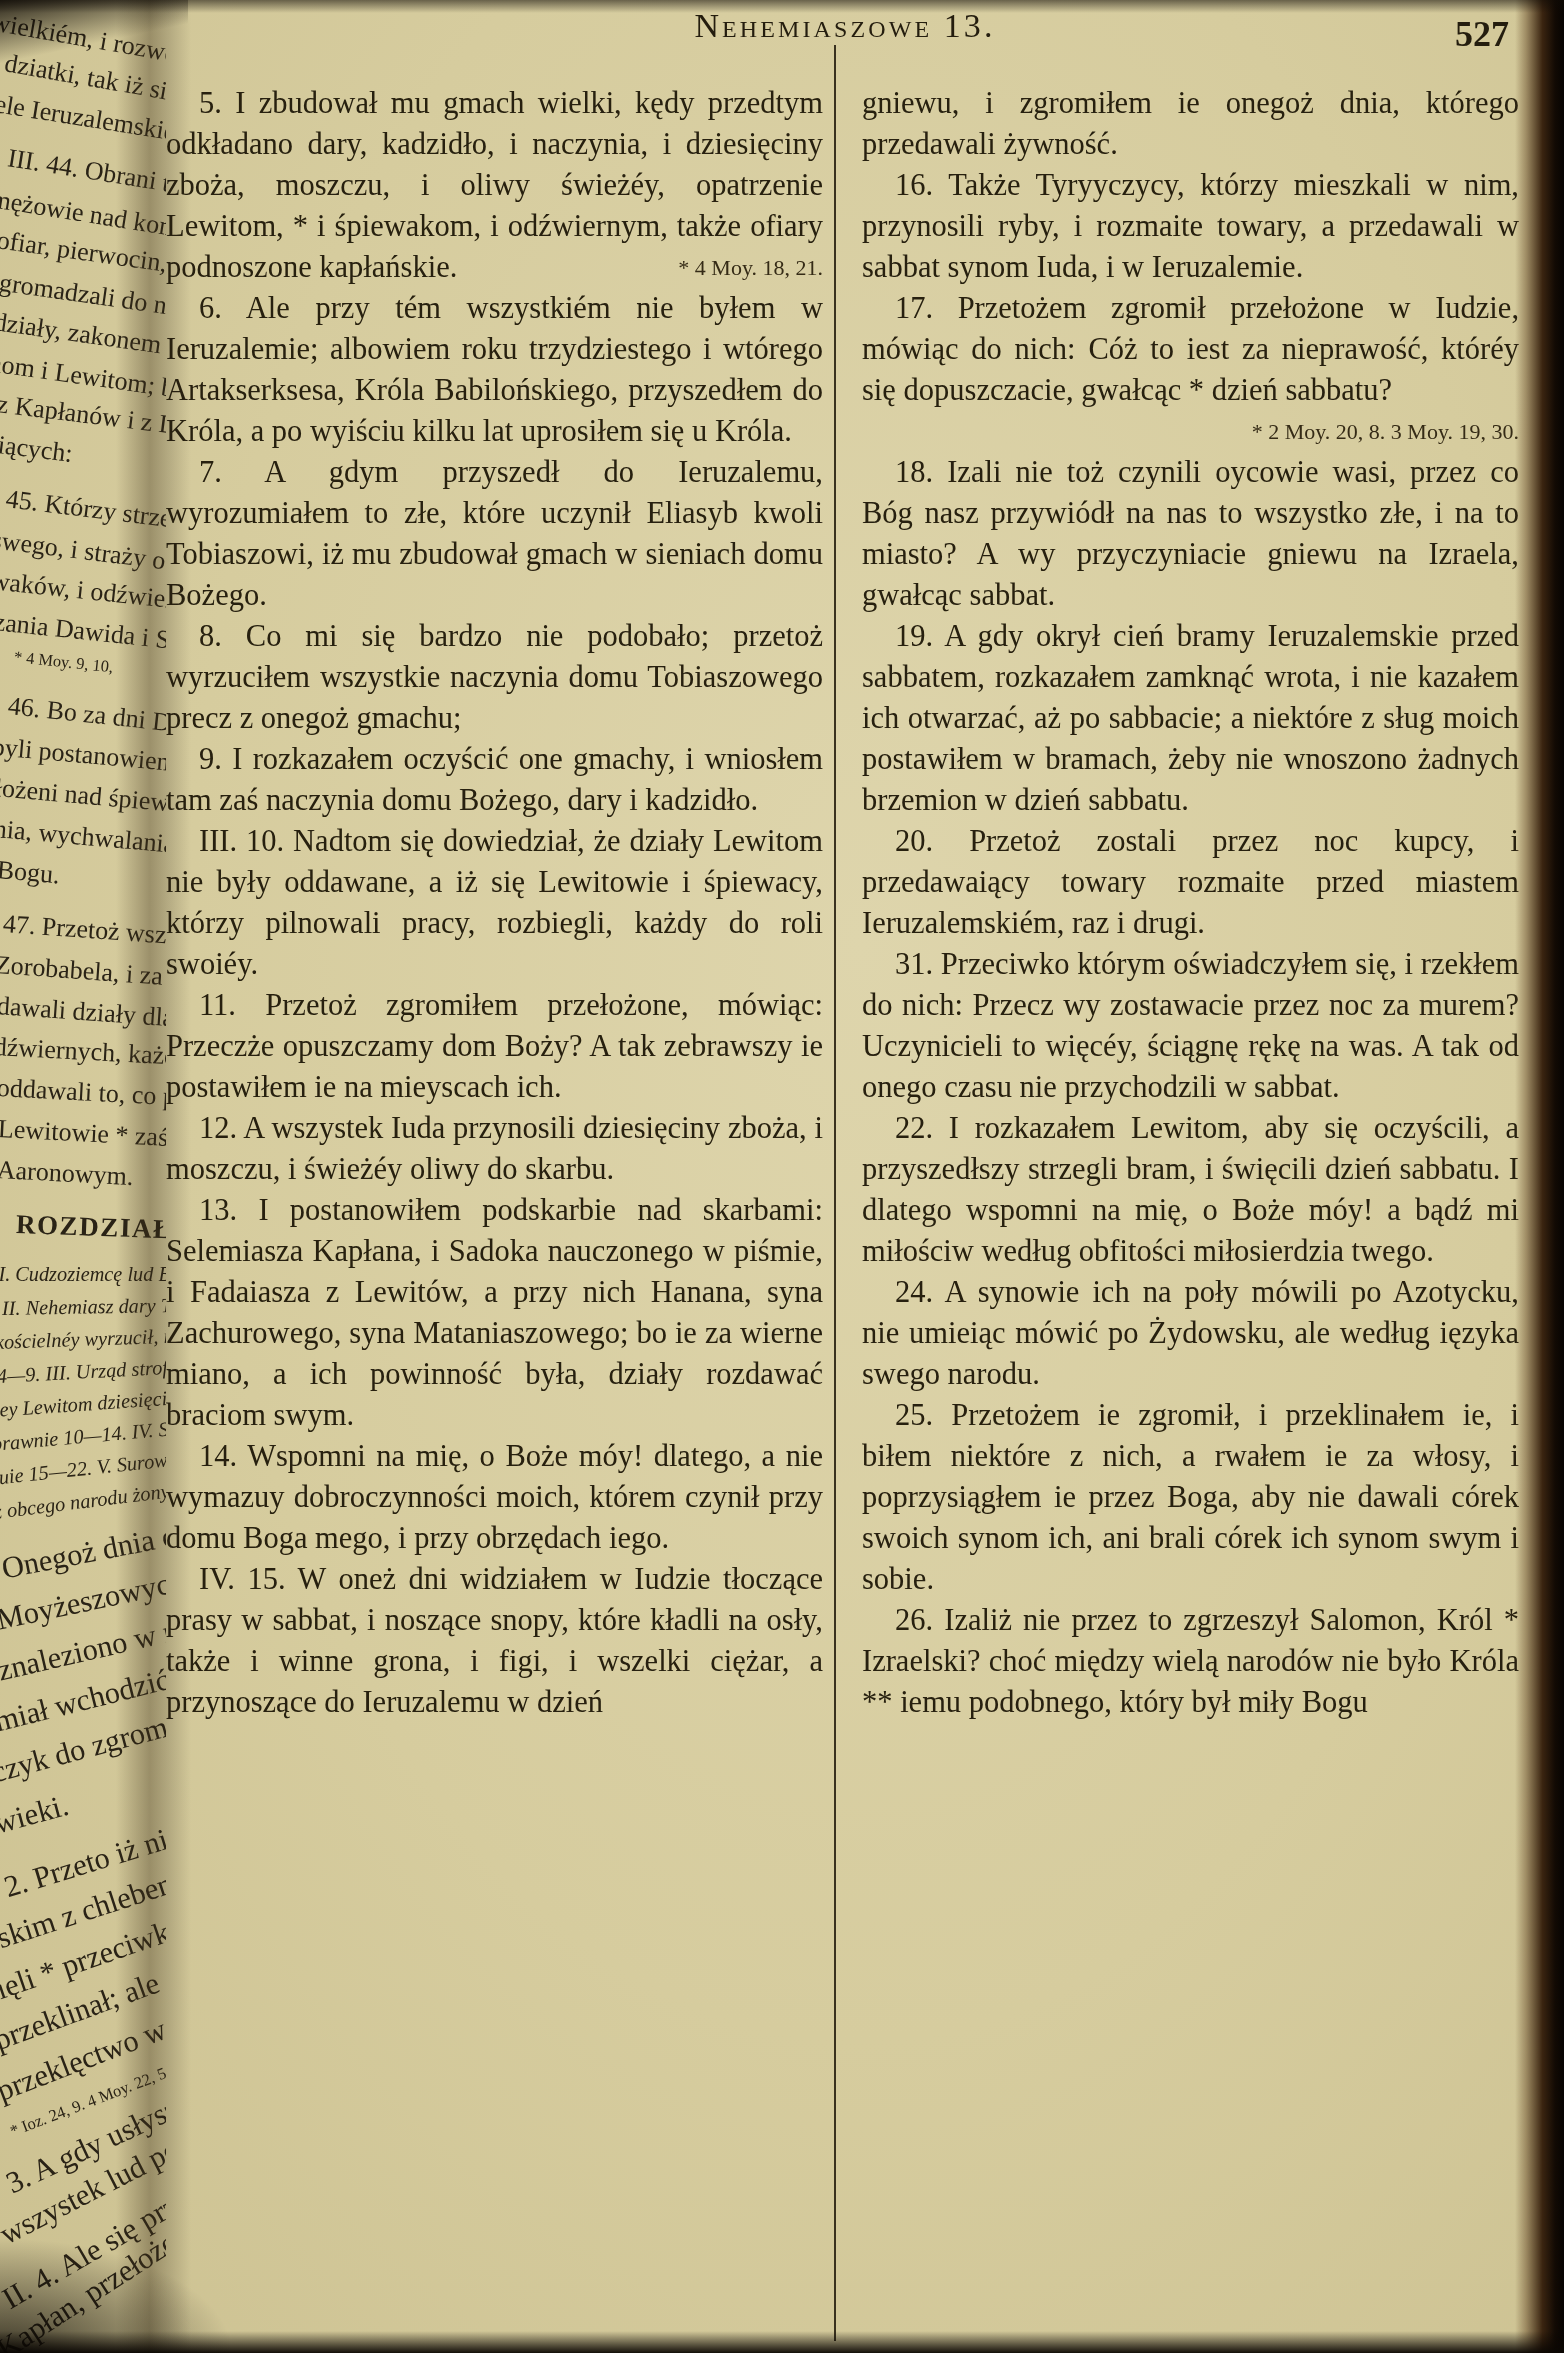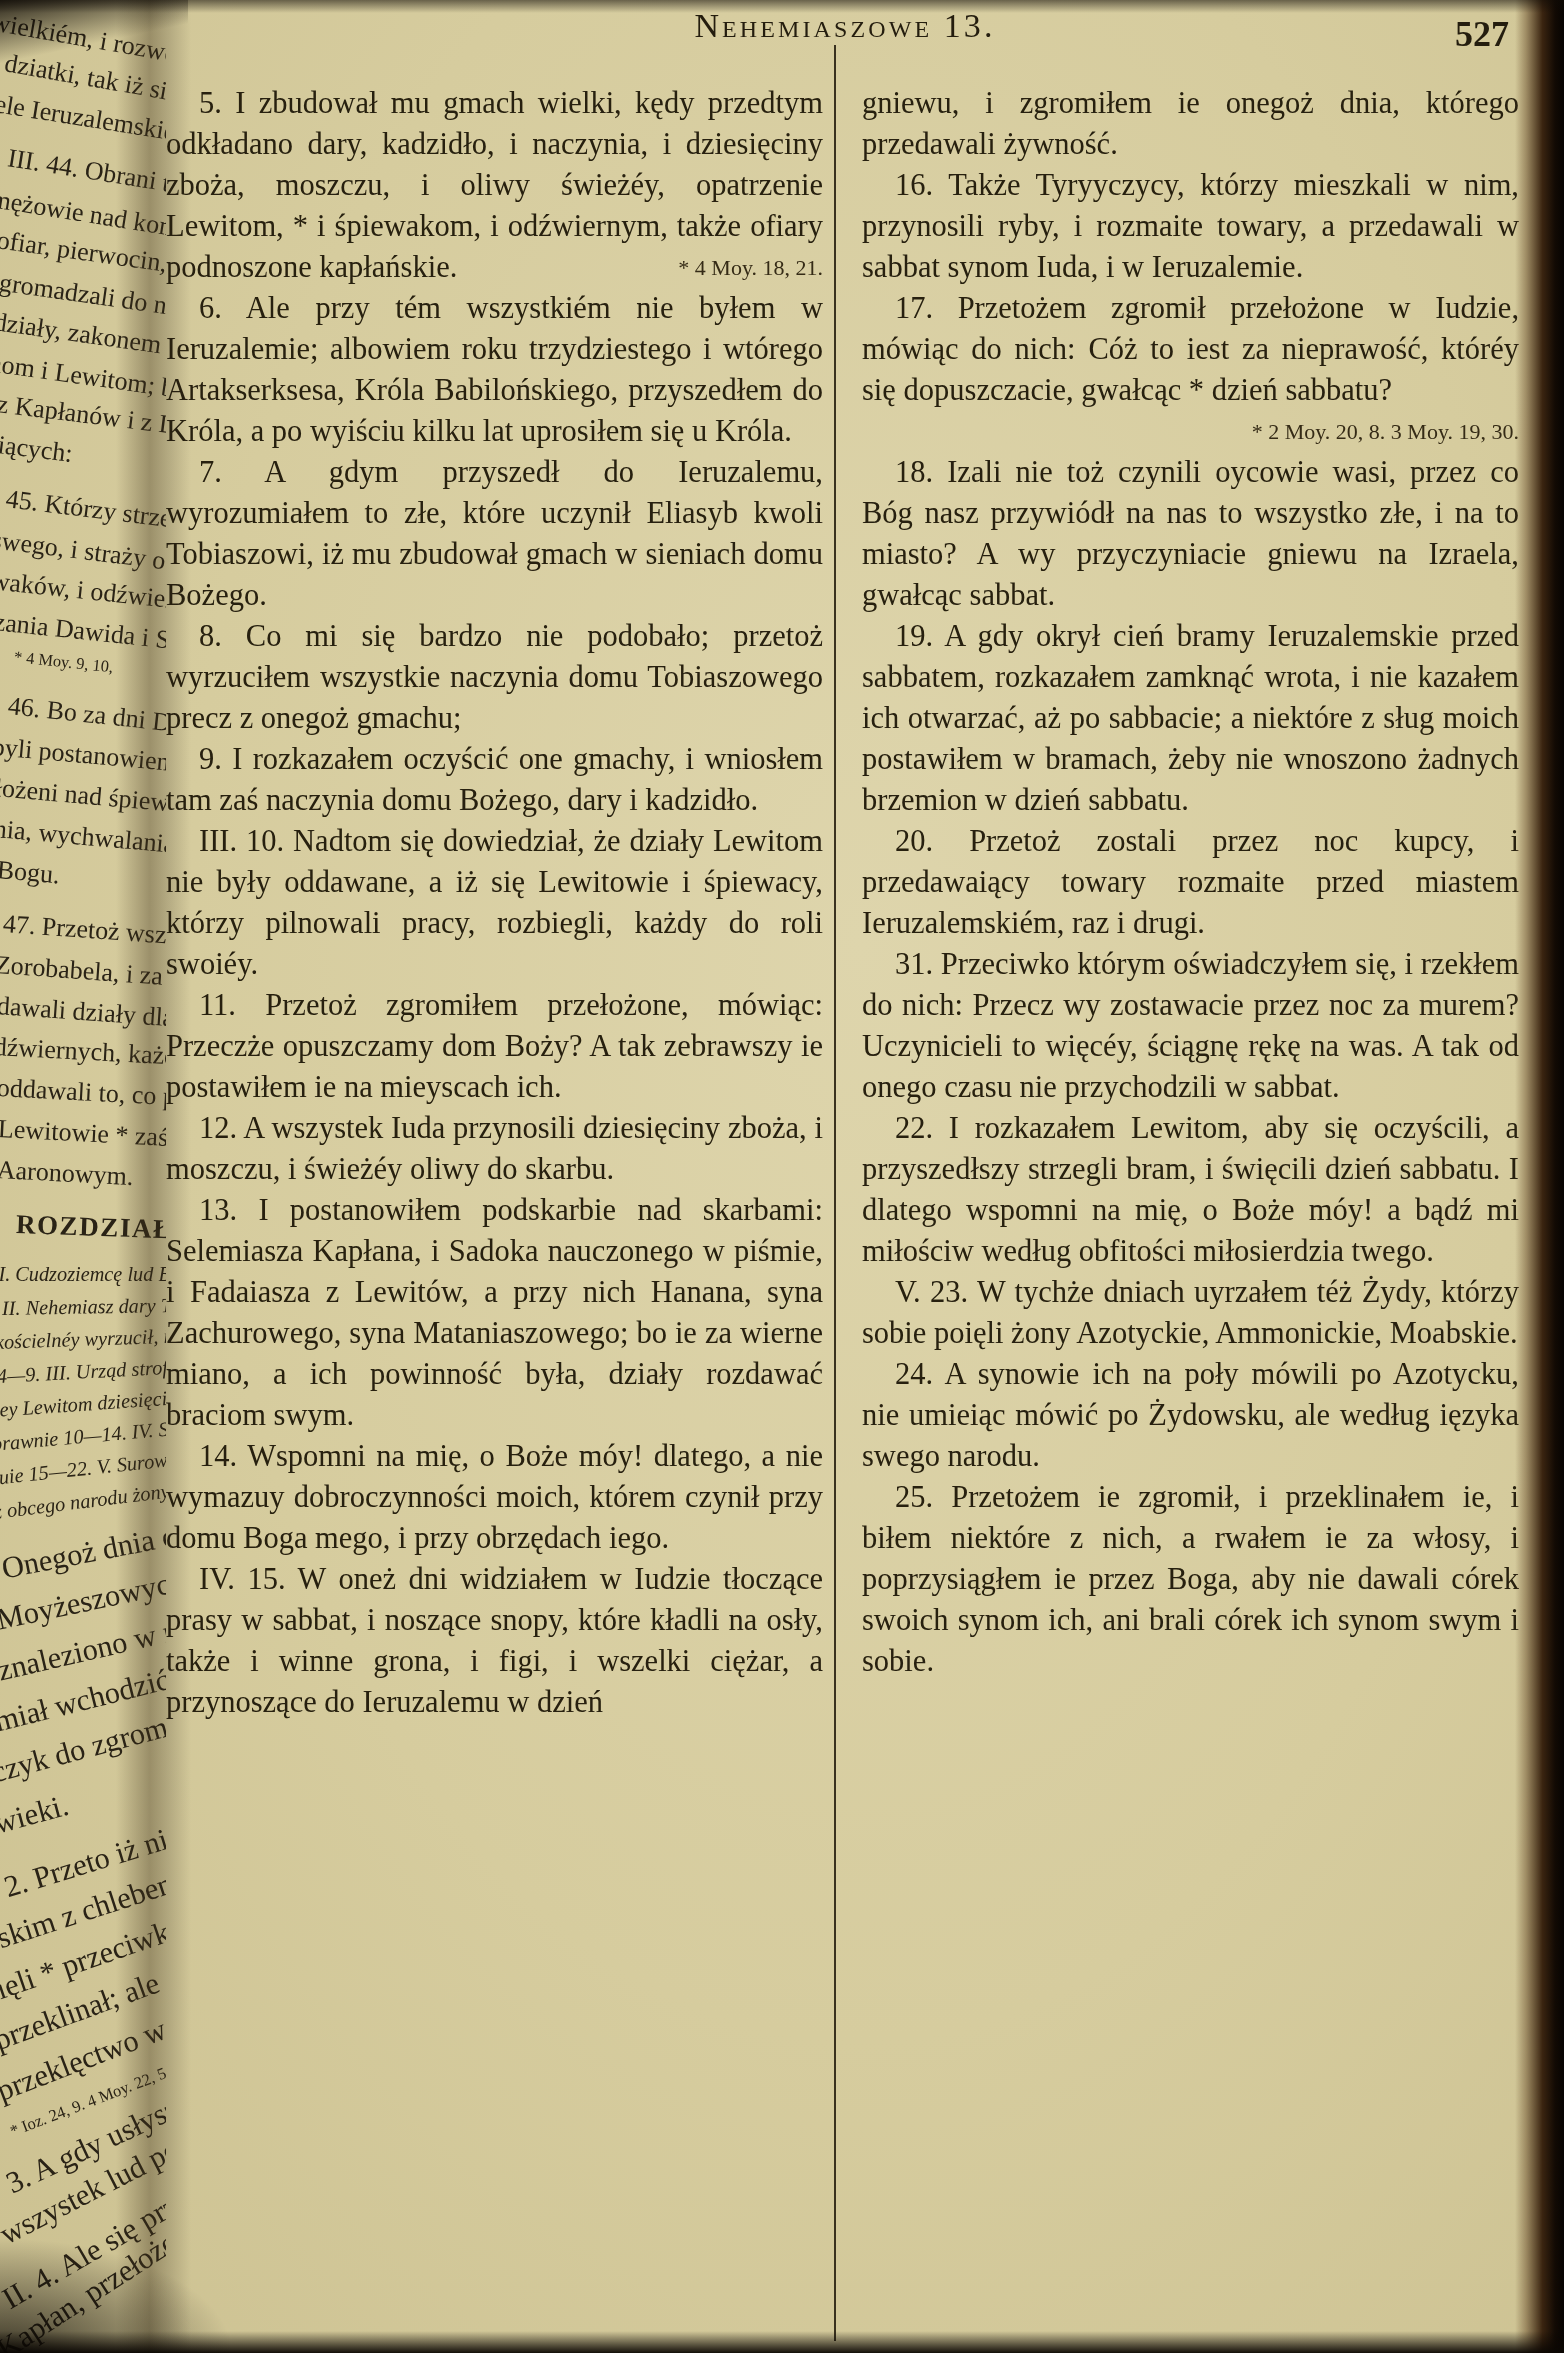--- a/index.html
+++ b/index.html
@@ -156,23 +156,23 @@
 
   <div class="col col-right">
     <p class="v cont">gniewu, i zgromiłem ie onegoż dnia, którego przedawali żywność.</p>
     <p class="v">16. Także Tyryyczycy, którzy mieszkali w nim, przynosili ryby, i rozmaite towary, a przedawali w sabbat synom Iuda, i w Ieruzalemie.</p>
     <p class="v"><span>17. Przetożem zgromił przełożone w Iudzie, mówiąc do nich: Cóż to iest za nieprawość, któréy się dopuszczacie, gwałcąc * dzień sabbatu?</span><span class="note noteblock">* 2 Moy. 20, 8.   3 Moy. 19, 30.</span></p>
     <p class="v">18. Izali nie toż czynili oycowie wasi, przez co Bóg nasz przywiódł na nas to wszystko złe, i na to miasto? A wy przyczyniacie gniewu na Izraela, gwałcąc sabbat.</p>
     <p class="v">19. A gdy okrył cień bramy Ieruzalemskie przed sabbatem, rozkazałem zamknąć wrota, i nie kazałem ich otwarzać, aż po sabbacie; a niektóre z sług moich postawiłem w bramach, żeby nie wnoszono żadnych brzemion w dzień sabbatu.</p>
     <p class="v">20. Przetoż zostali przez noc kupcy, i przedawaiący towary rozmaite przed miastem Ieruzalemskiém, raz i drugi.</p>
     <p class="v">31. Przeciwko którym oświadczyłem się, i rzekłem do nich: Przecz wy zostawacie przez noc za murem? Uczynicieli to więcéy, ściągnę rękę na was. A tak od onego czasu nie przychodzili w sabbat.</p>
     <p class="v">22. I rozkazałem Lewitom, aby się oczyścili, a przyszedłszy strzegli bram, i święcili dzień sabbatu. I dlatego wspomni na mię, o Boże móy! a bądź mi miłościw według obfitości miłosierdzia twego.</p>
-    <p class="v">V. 23. W tychże dniach uyrzałem téż Żydy, którzy sobie poięli żony Azotyckie, Ammonickie, Moabskie.</p>
     <p class="v">24. A synowie ich na poły mówili po Azotycku, nie umieiąc mówić po Żydowsku, ale według ięzyka swego narodu.</p>
     <p class="v">25. Przetożem ie zgromił, i przeklinałem ie, i biłem niektóre z nich, a rwałem ie za włosy, i poprzysiągłem ie przez Boga, aby nie dawali córek swoich synom ich, ani brali córek ich synom swym i sobie.</p>
+    <p class="v">26. Izaliż nie przez to zgrzeszył Salomon, Król * Izraelski? choć między wielą narodów nie było Króla ** iemu podobnego, który był miły Bogu</p>
   </div>
 
   <div class="gutter-shadow"></div>
   <div class="binding"></div>
   <div class="top-edge"></div>
   <div class="corner-tl"></div>
   <div class="bottom-edge"></div>
   <div class="corner-bl"></div>
 
 </div>

